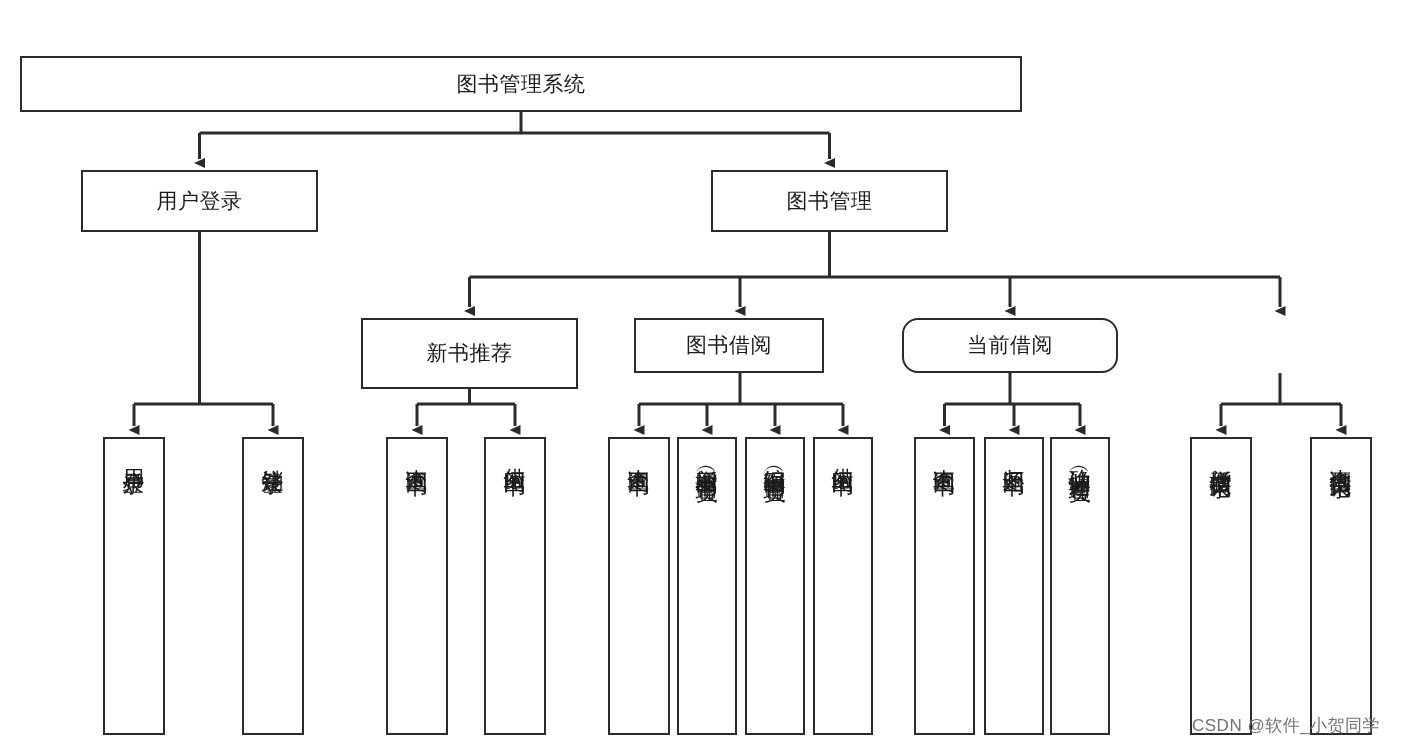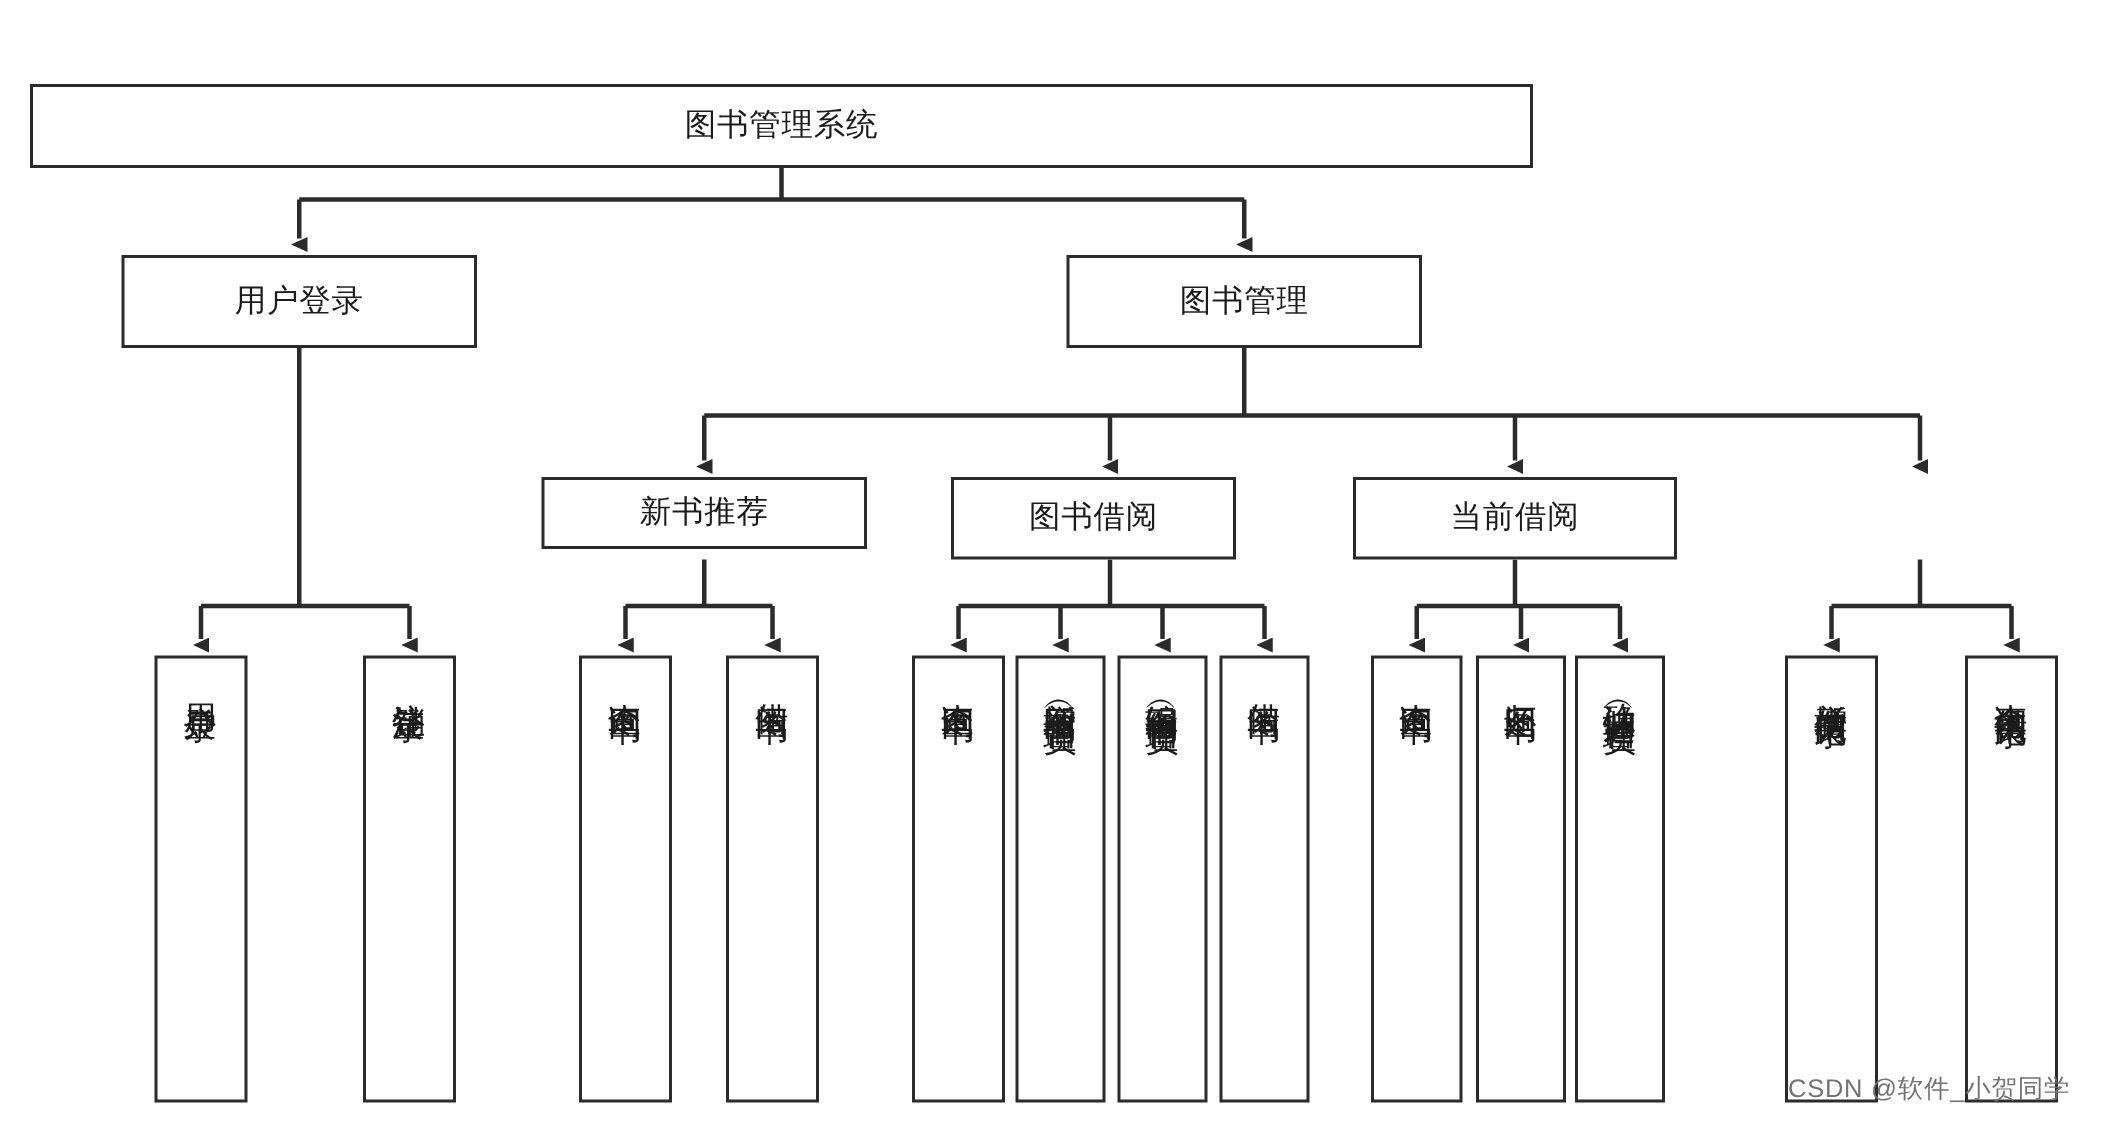--- a/index.html
+++ b/index.html
@@ -118,27 +118,27 @@
     <span class="node-label">图书管理系统</span>
   </div>
 
   <div class="node" style="left: 81px; top: 170px; width: 237px; height: 62px;">
     <span class="node-label">用户登录</span>
   </div>
   <div class="node" style="left: 711px; top: 170px; width: 237px; height: 62px; align-items: center;">
     <span class="node-label">图书管理</span>
   </div>
 
-  <div class="node" style="left: 361px; top: 318px; width: 217px; height: 48px;">
+  <div class="node" style="left: 361px; top: 318px; width: 217px; height: 71px;">
     <span class="node-label">新书推荐</span>
   </div>
   <div class="node" style="left: 634px; top: 318px; width: 190px; height: 55px;">
     <span class="node-label">图书借阅</span>
   </div>
-  <div class="node" style="left: 902px; top: 318px; width: 216px; height: 55px;">
+  <div class="node" style="left: 902px; top: 318px; width: 216px; height: 55px; border-radius: 16px;">
     <span class="node-label">当前借阅</span>
   </div>
 
   <div class="node vertical" style="left: 103px; top: 437px; width: 62px; height: 298px;">
     <span class="node-label">用户登录</span>
   </div>
   <div class="node vertical" style="left: 242px; top: 437px; width: 62px; height: 298px;">
     <span class="node-label">注销登录</span>
   </div>
   <div class="node vertical" style="left: 386px; top: 437px; width: 62px; height: 298px;">

